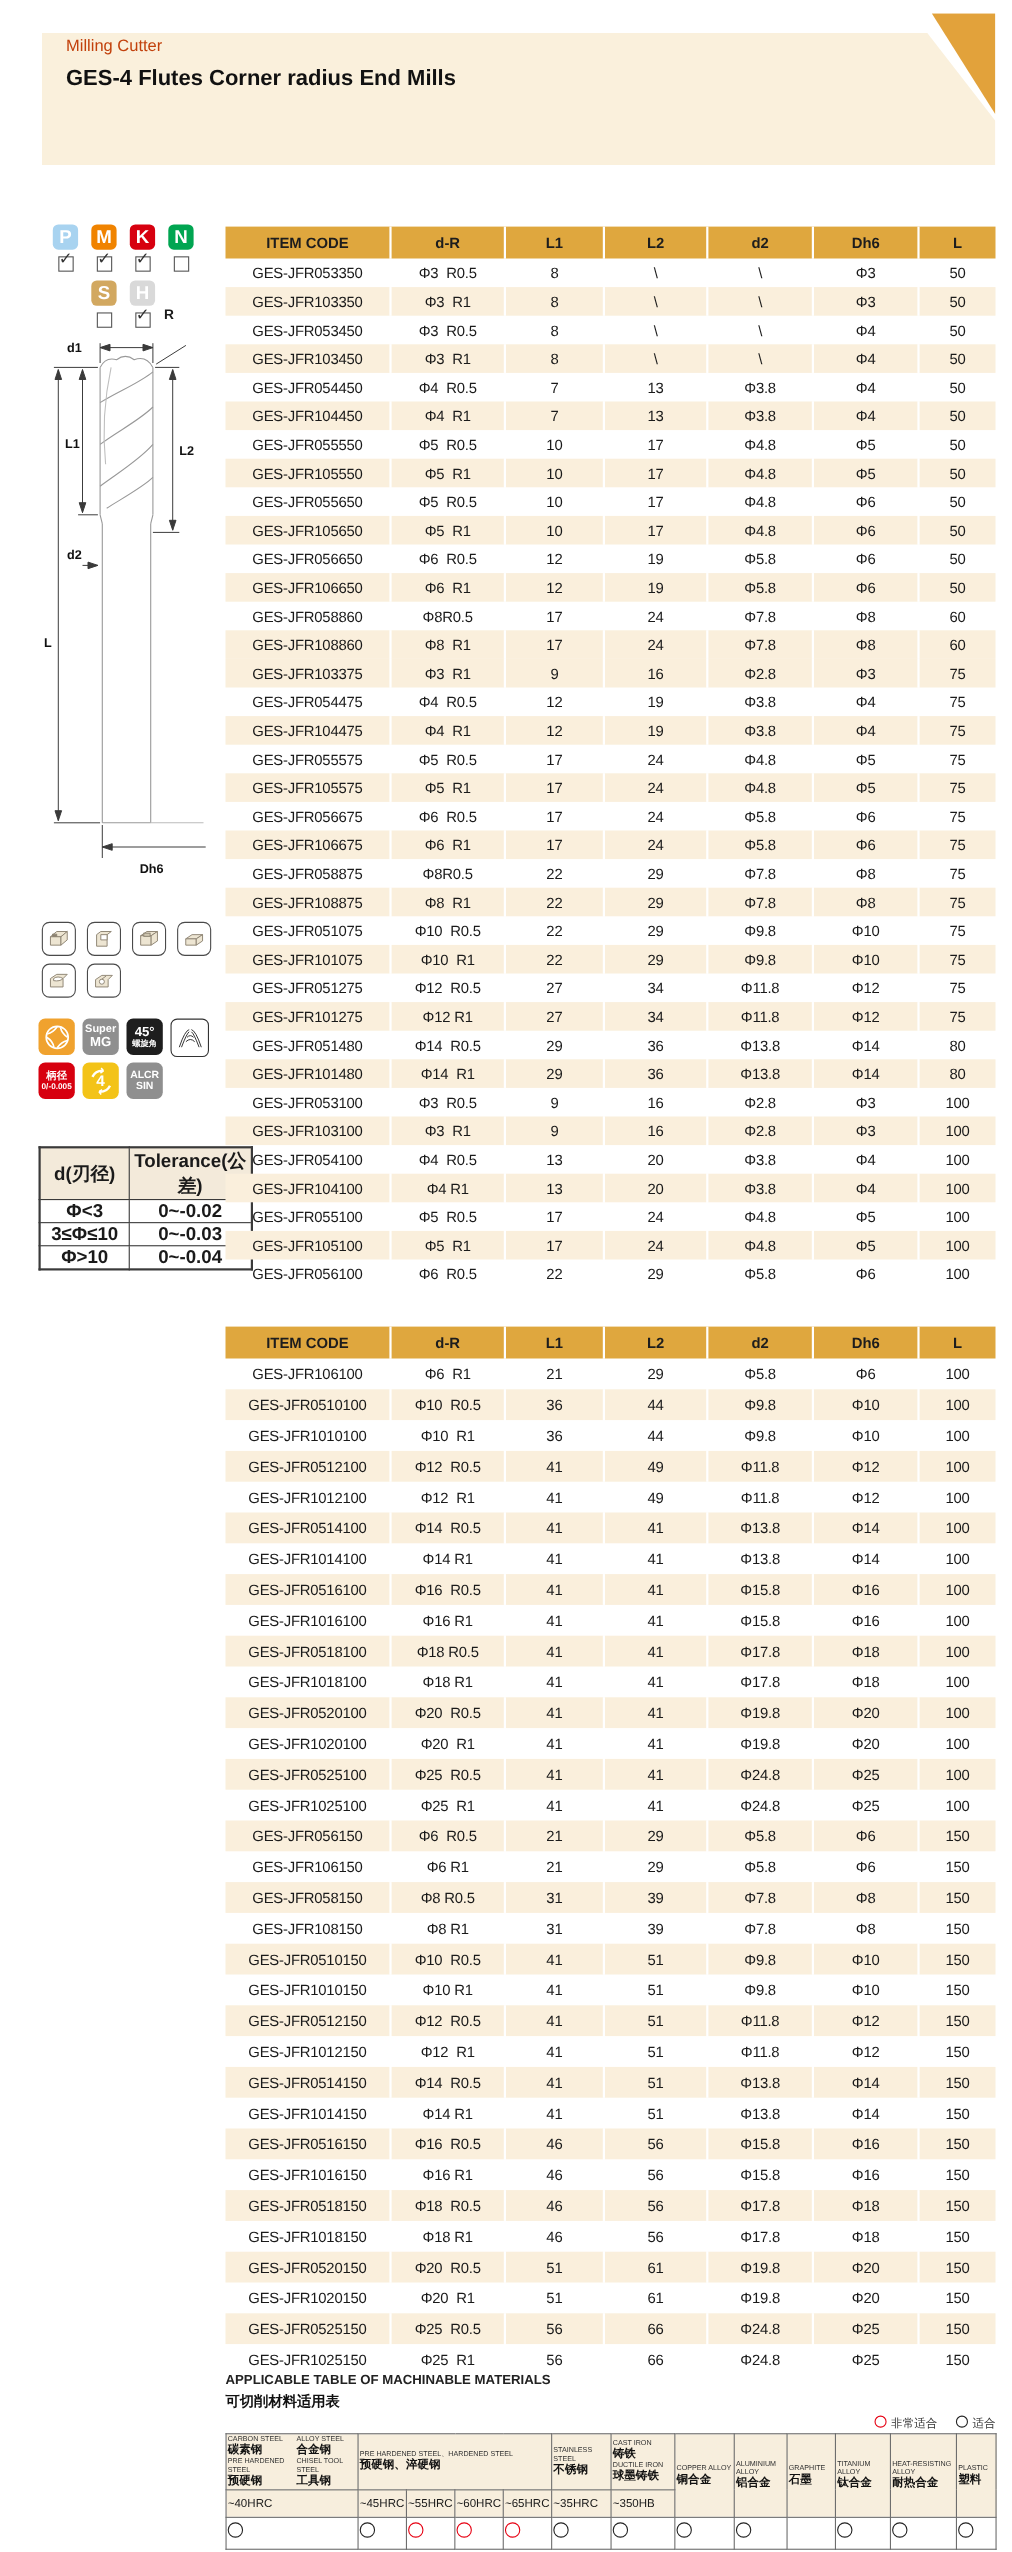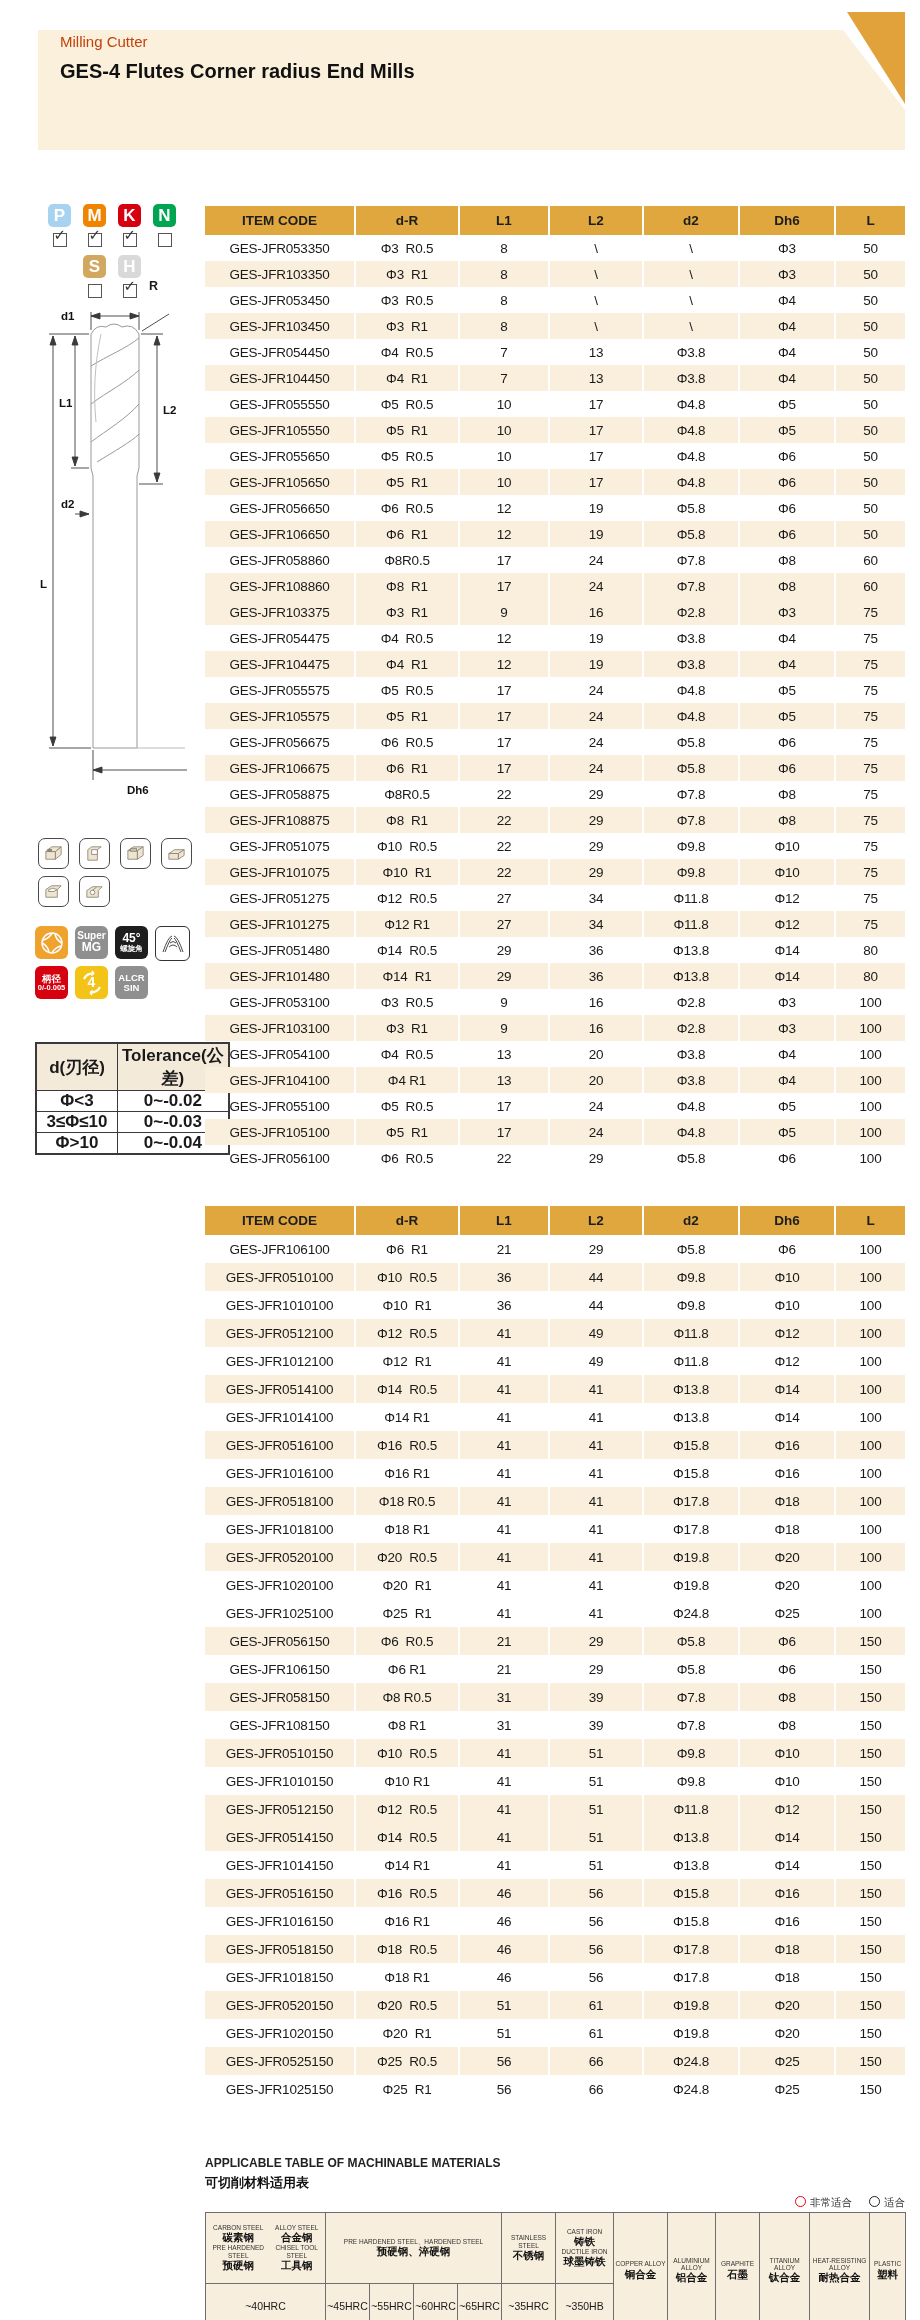--- a/index.html
+++ b/index.html
@@ -62,21 +62,21 @@
   
   .mat-title-en{position:absolute;left:205px;top:2156px;font-size:12px;font-weight:bold;color:#222;}
   .mat-title-zh{position:absolute;left:205px;top:2174px;font-size:13px;font-weight:bold;color:#111;}
   .legend{position:absolute;left:205px;top:2196px;width:700px;text-align:right;font-size:10.5px;color:#333;}
   .legend .item{margin-left:14px;white-space:nowrap;}
   .lcirc{display:inline-block;width:9px;height:9px;border-radius:50%;border:1.6px solid #222;
         vertical-align:-1px;margin-right:4px;}
   .lcirc.red{border-color:#E60012;}
 
   table.mat{position:absolute;left:205px;top:2212px;width:700px;border-collapse:collapse;table-layout:fixed;}
-  .mat td{border:1px solid #6e6e6e;text-align:center;padding:11px 1px;background:#F7EEDD;vertical-align:middle;}
+  .mat td{border:1px solid #6e6e6e;padding:1px 1px;background:#F7EEDD;vertical-align:middle;}
   .mat tr.circles td{background:#fff;height:26px;}
   .mat .en{font-size:6.5px;color:#333;line-height:1.15;display:block;}
   .mat .zh{font-size:10.5px;font-weight:bold;color:#111;line-height:1.2;display:block;}
   .mat .hrc{font-size:10.5px;font-weight:normal;height:22px;}
   .mat .pair{display:flex;justify-content:space-around;}
   .circ{display:inline-block;width:12px;height:12px;border-radius:50%;border:1.8px solid #222;}
   .circ.red{border-color:#E60012;}
   .circ.none{visibility:hidden;}
 
   
@@ -790,20 +790,29 @@
         </tr>
         <tr>
           <td>GES-JFR1020100</td>
           <td>Φ20  R1</td>
           <td>41</td>
           <td>41</td>
           <td>Φ19.8</td>
           <td>Φ20</td>
           <td>100</td>
         </tr>
+        <tr class="alt">
+          <td>GES-JFR0525100</td>
+          <td>Φ25  R0.5</td>
+          <td>41</td>
+          <td>41</td>
+          <td>Φ24.8</td>
+          <td>Φ25</td>
+          <td>100</td>
+        </tr>
         <tr>
           <td>GES-JFR1025100</td>
           <td>Φ25  R1</td>
           <td>41</td>
           <td>41</td>
           <td>Φ24.8</td>
           <td>Φ25</td>
           <td>100</td>
         </tr>
         <tr class="alt">
@@ -856,20 +865,29 @@
           <td>Φ10 R1</td>
           <td>41</td>
           <td>51</td>
           <td>Φ9.8</td>
           <td>Φ10</td>
           <td>150</td>
         </tr>
         <tr class="alt">
           <td>GES-JFR0512150</td>
           <td>Φ12  R0.5</td>
+          <td>41</td>
+          <td>51</td>
+          <td>Φ11.8</td>
+          <td>Φ12</td>
+          <td>150</td>
+        </tr>
+        <tr>
+          <td>GES-JFR1012150</td>
+          <td>Φ12  R1</td>
           <td>41</td>
           <td>51</td>
           <td>Φ11.8</td>
           <td>Φ12</td>
           <td>150</td>
         </tr>
         <tr class="alt">
           <td>GES-JFR0514150</td>
           <td>Φ14  R0.5</td>
           <td>41</td>

